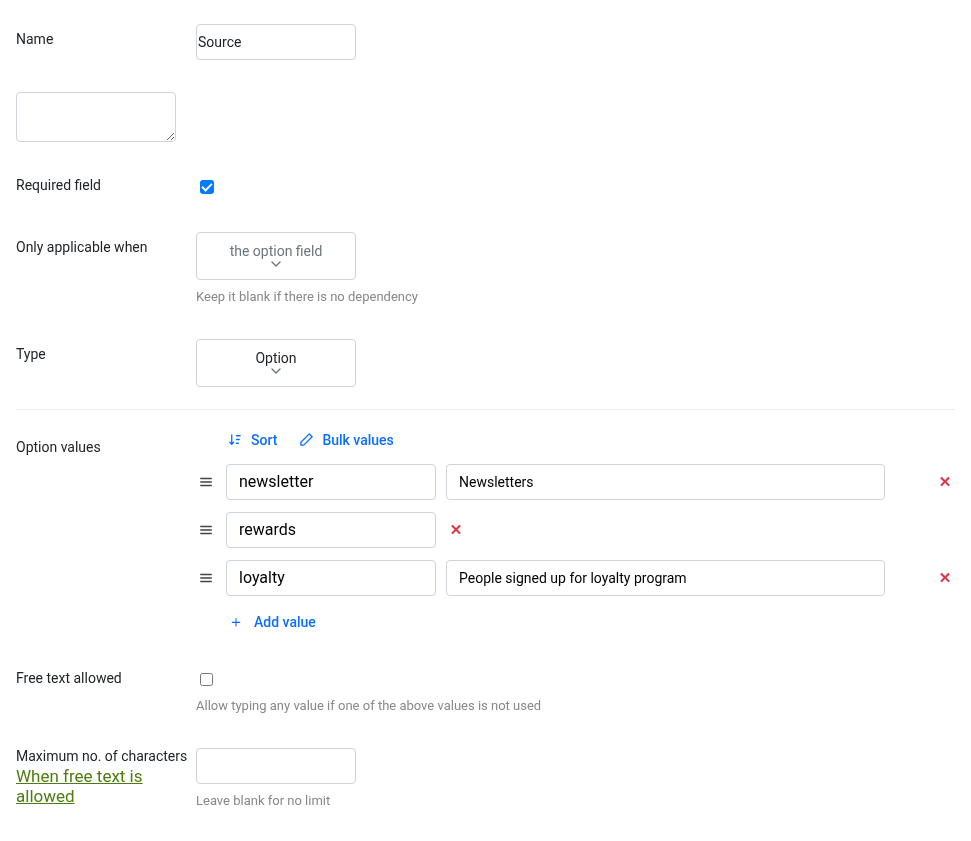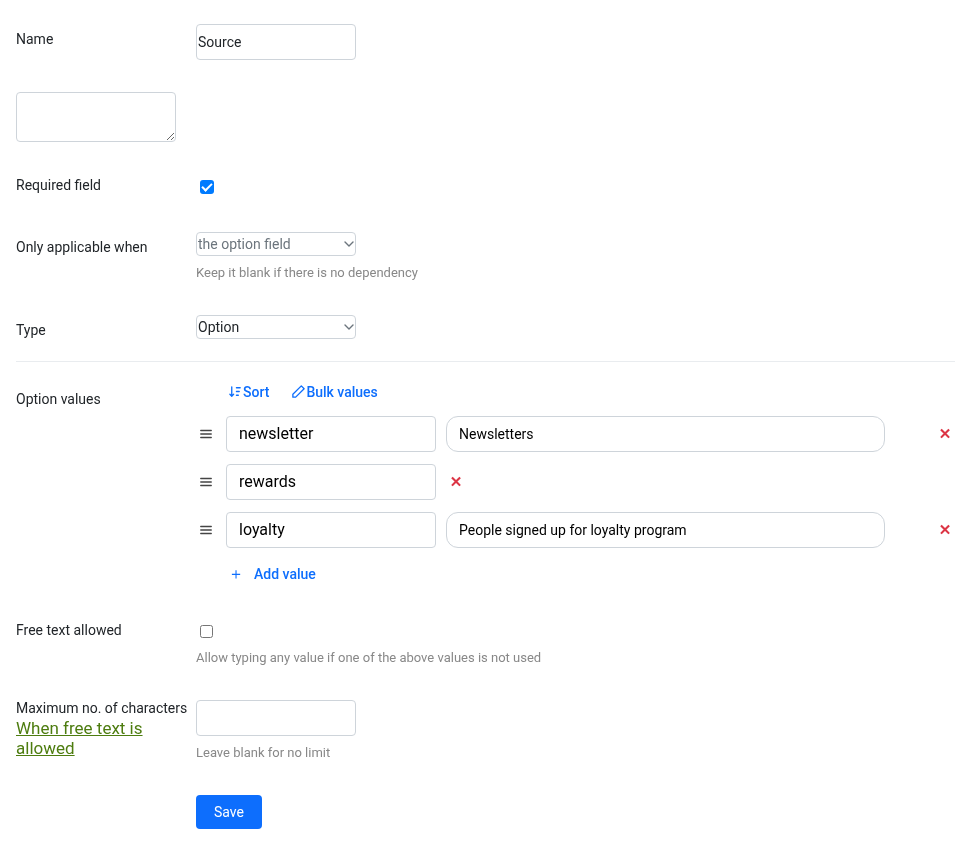--- a/index.html
+++ b/index.html
@@ -50,26 +50,27 @@
     padding: 8px 1px;
     font-size: 14px;
     font-family: inherit;
     color: #212529;
     background: #fff;
     outline: none;
   }
   input[type="text"].tf { height: 36px; width: 160px; }
   textarea.ta { width: 160px; height: 50px; resize: both; }
   .select {
-    height: 24px;
+    height: 48px;
     width: 160px;
     display: inline-flex;
     align-items: center;
-    justify-content: space-between;
-    cursor: pointer;
+    justify-content: center;
+    cursor: pointer;
+    flex-direction: column;
   }
   .select .placeholder { color: #6c757d; }
   .chev { width: 10px; height: 10px; display: inline-block; }
   .chev svg { display:block; }
   .hr {
     border: none;
     border-top: 1px solid #e9ecef;
     margin: 0 0 22px 0;
   }
 
@@ -100,20 +101,21 @@
 
   
   .ov-toolbar {
     display: flex;
     gap: 22px;
     margin: 0 0 16px 32px;
   }
   .link-btn {
     display: inline-flex;
     align-items: center;
+    gap: 8px;
     color: #0d6efd;
     font-size: 14px;
     cursor: pointer;
     font-weight: 500;
   }
   .link-btn svg { display:block; }
 
   .ov-row {
     display: flex;
     align-items: center;
@@ -127,21 +129,21 @@
     border: 1px solid #ced4da;
     border-radius: 4px;
     padding: 8px 12px;
     font-size: 16px;
     font-family: inherit;
   }
   .ov-desc {
     flex: 1;
     height: 36px;
     border: 1px solid #ced4da;
-    border-radius: 12px;
+    border-radius: 4px;
     padding: 8px 12px;
     font-size: 14px;
     font-family: inherit;
     margin-right: 40px;
   }
   .del {
     width: 20px;
     color: #dc3545;
     cursor: pointer;
     font-weight: 700;

